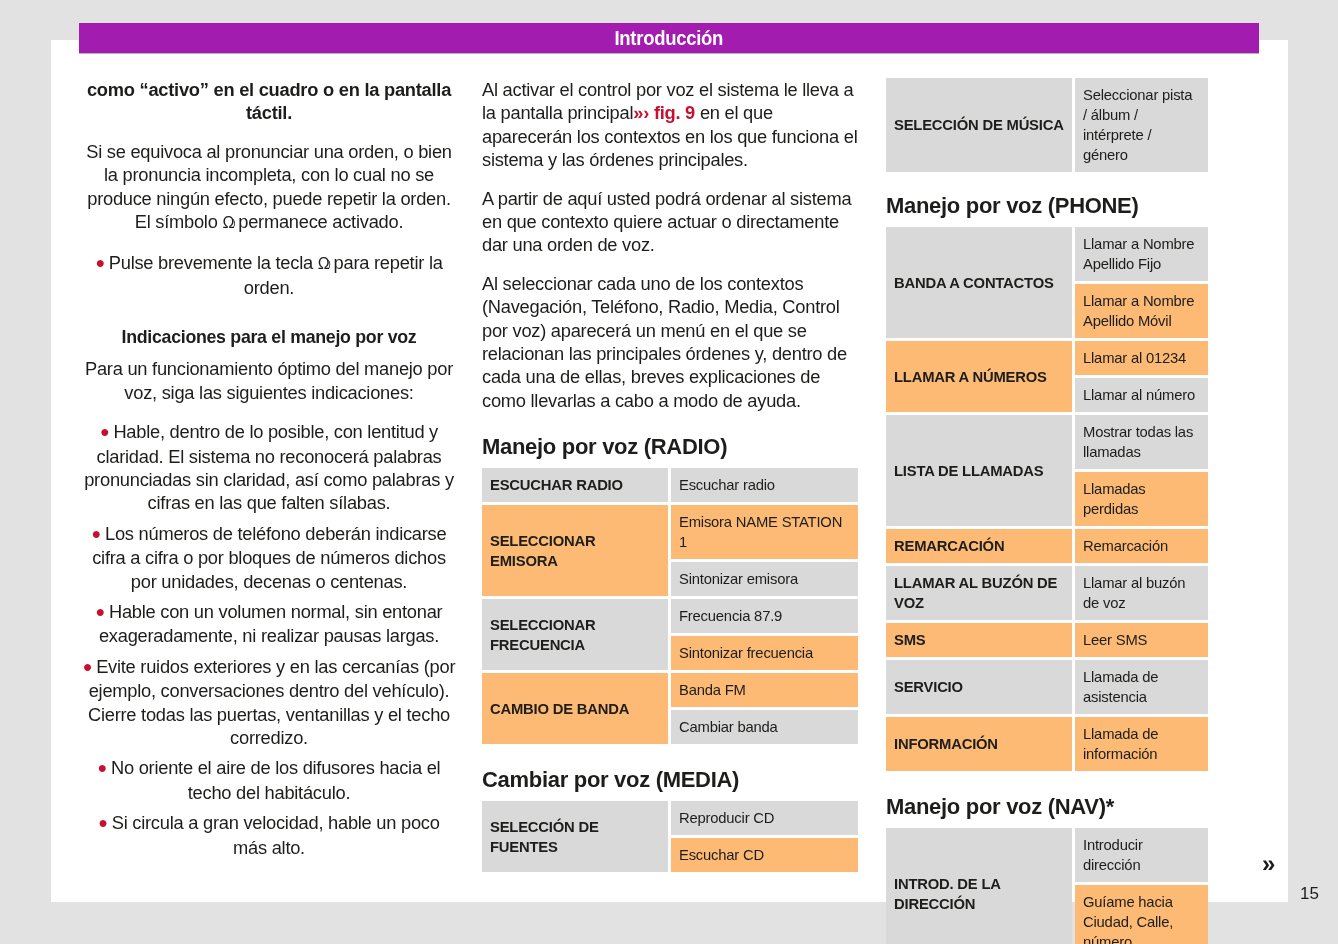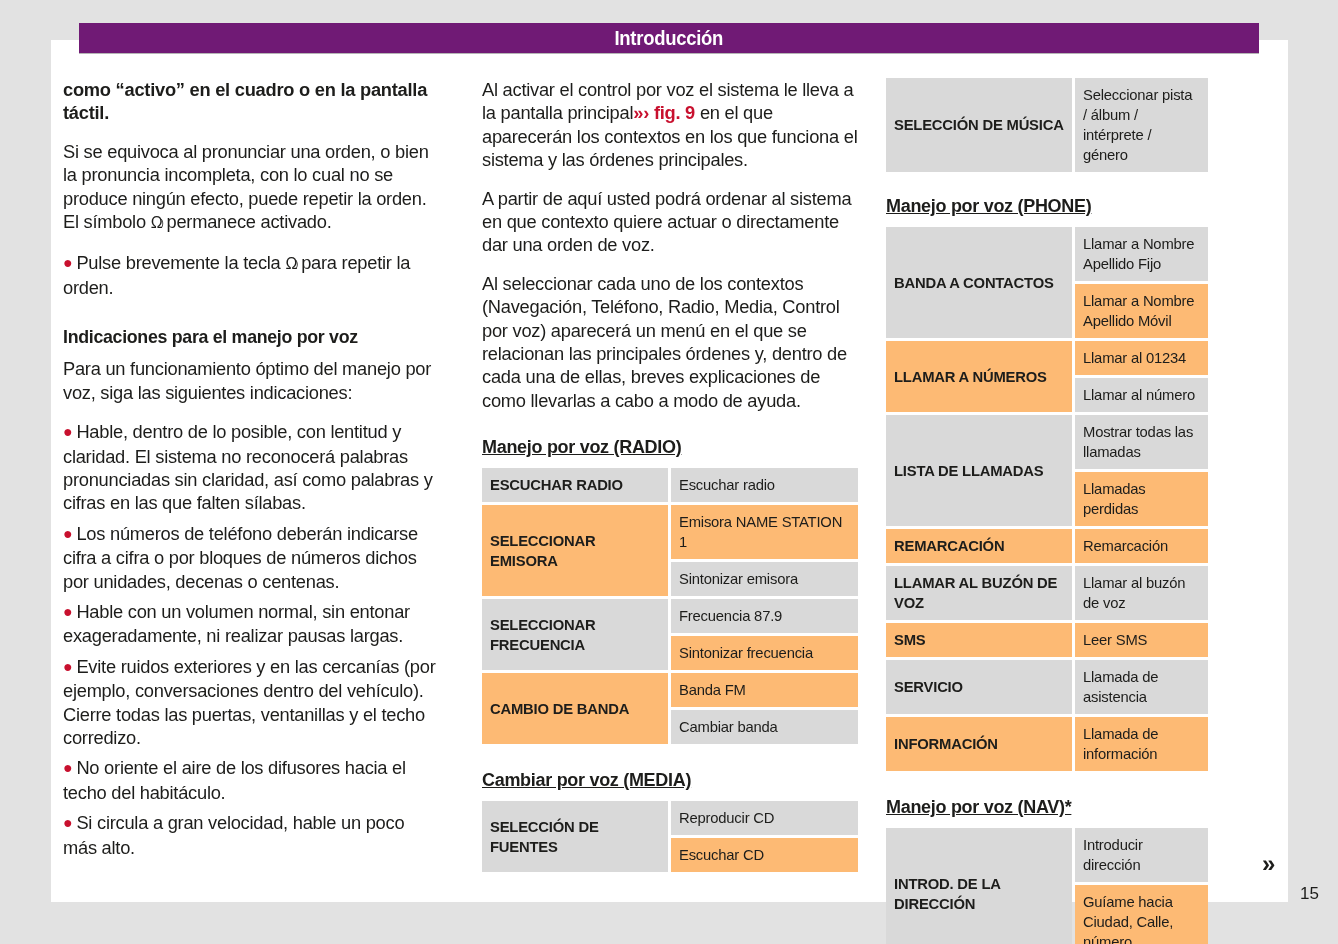--- a/index.html
+++ b/index.html
@@ -2,39 +2,39 @@
 <html><head>
 <meta charset="utf-8">
 <style>
   html, body { margin:0; padding:0; }
   body {
     width:1338px; height:944px; background:#e2e2e2; position:relative; overflow:hidden;
     font-family:"Liberation Sans", "DejaVu Sans", sans-serif; color:#1d1d1b;
   }
   .page { position:absolute; left:51px; top:40px; width:1237px; height:862px; background:#ffffff; }
   .header-bar {
-    position:absolute; left:79px; top:23px; width:1180px; height:30px; background:#701a75;
+    position:absolute; left:79px; top:23px; width:1180px; height:30px; background:#a21caf;
     border-bottom:1px solid #b5b5b5;
     display:flex; align-items:center; justify-content:center;
   }
   .header-title { color:#ffffff; font-weight:bold; font-size:21px; letter-spacing:-0.3px; transform:scaleX(0.88); }
   .col { position:absolute; top:78px; }
-  .col-left { left:63px; width:374px; }
+  .col-left { left:82px; width:374px;text-align:center; }
   .col-mid { left:482px; width:376px; }
   .col-right { left:886px; width:322px; }
   p { margin:0; font-size:18.3px; line-height:23.4px; letter-spacing:-0.25px; }
   .bold { font-weight:bold; }
   .para { margin-bottom:15px; }
   .subhead { font-weight:bold; font-size:17.8px; line-height:23px; margin-bottom:8px; letter-spacing:-0.3px; }
   .bullet-dot { color:#c8102e; font-size:16px; margin-right:4px; position:relative; top:-1px; }
   .voice-icon { display:inline-block; font-size:16px; letter-spacing:-2px; }
   .voice-icon .wave { font-size:9px; vertical-align:middle; }
   .link { color:#c8102e; font-weight:bold; }
   .arrows { font-weight:bold; }
-  .sec-head { font-weight:bold; font-size:18px; line-height:22px; margin:0 0 7px 0; letter-spacing:-0.3px;text-decoration:underline; }
+  .sec-head { font-weight:bold; font-size:22px; line-height:22px; margin:0 0 7px 0; letter-spacing:-0.3px; }
   table { border-collapse:separate; border-spacing:3px; margin-left:-3px; width:calc(100% + 6px); }
   td { font-size:14.8px; line-height:20px; padding:7px 8px; vertical-align:middle; letter-spacing:-0.2px; }
   td.key { font-weight:bold; width:170px; font-size:14.8px; }
   td.dark { background:#d9d9d9; }
   td.light { background:#fdba74; }
   .cont-arrow { position:absolute; left:1262px; top:850px; font-size:24px; font-weight:bold; }
   .page-num { position:absolute; left:1300px; top:884px; font-size:17px; }
 </style>
 </head>
 <body>

